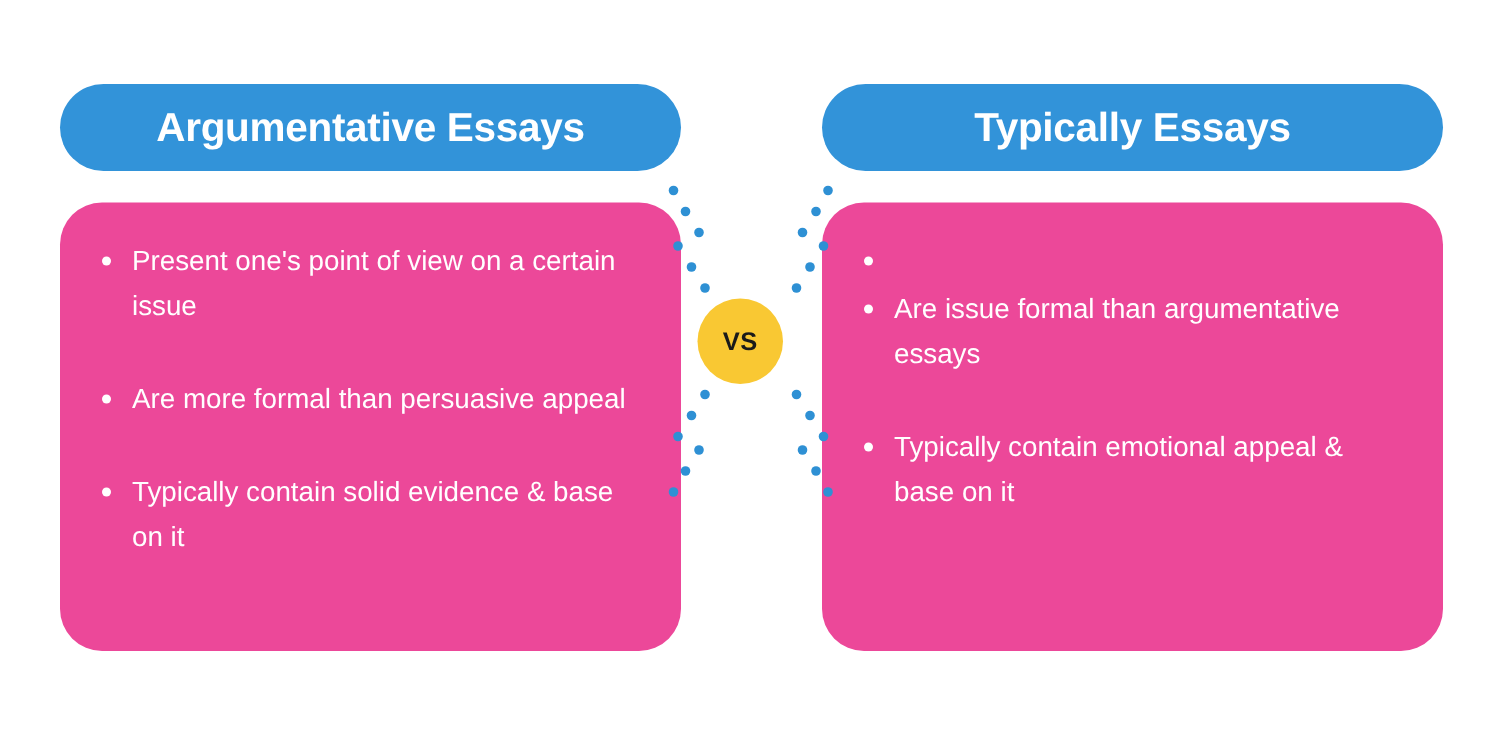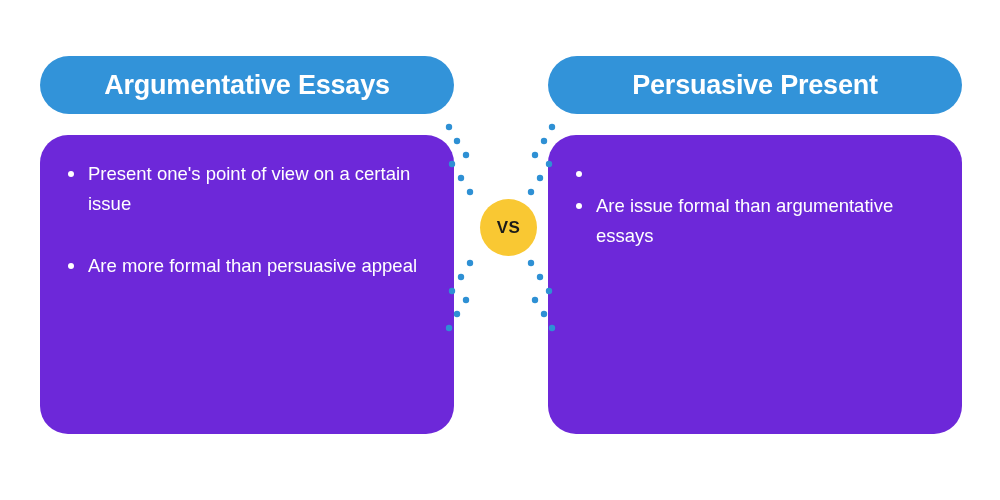--- a/index.html
+++ b/index.html
@@ -44,21 +44,21 @@
     letter-spacing: -0.2px;
     white-space: nowrap;
   }
 
   
   .body-panel {
     margin-top: 21px;
     min-height: 299px;
     box-sizing: border-box;
     border-radius: 28px;
-    background: #6d28d9;
+    background: #ec4899;
     padding: 24px 22px 22px 22px;
     display: flex;
     flex-direction: column;
     justify-content: flex-start;
   }
   .bullet-list {
     list-style: none;
     margin: 0;
     padding: 0;
   }
@@ -77,21 +77,21 @@
     top: 12px;
     width: 6px;
     height: 6px;
     border-radius: 50%;
     background: #ffffff;
   }
 
   
   .vs-badge {
     position: absolute;
-    left: 480px;
+    left: 465px;
     top: 199px;
     width: 57px;
     height: 57px;
     border-radius: 50%;
     background: #f9c833;
     display: flex;
     align-items: center;
     justify-content: center;
     z-index: 3;
   }
@@ -158,36 +158,44 @@
     <div class="body-panel">
       <ul class="bullet-list">
         <li class="bullet-item">
           <span class="bullet-dot"></span>
           <span>Present one's point of view on a certain issue</span>
         </li>
         <li class="bullet-item">
           <span class="bullet-dot"></span>
           <span>Are more formal than persuasive appeal</span>
         </li>
+        <li class="bullet-item">
+          <span class="bullet-dot"></span>
+          <span>Typically contain solid evidence &amp; base on it</span>
+        </li>
       </ul>
     </div>
   </div>
 
   <div class="column column-right">
     <div class="header-pill">
-      <span class="header-title">Persuasive Present</span>
+      <span class="header-title">Typically Essays</span>
     </div>
     <div class="body-panel">
       <ul class="bullet-list">
         <li class="bullet-item">
           <span class="bullet-dot"></span>
         </li>
         <li class="bullet-item">
           <span class="bullet-dot"></span>
           <span>Are issue formal than argumentative essays</span>
+        </li>
+        <li class="bullet-item">
+          <span class="bullet-dot"></span>
+          <span>Typically contain emotional appeal &amp; base on it</span>
         </li>
       </ul>
     </div>
   </div>
 
   <div class="vs-badge">
     <span class="vs-label">VS</span>
   </div>
 
 </div>

